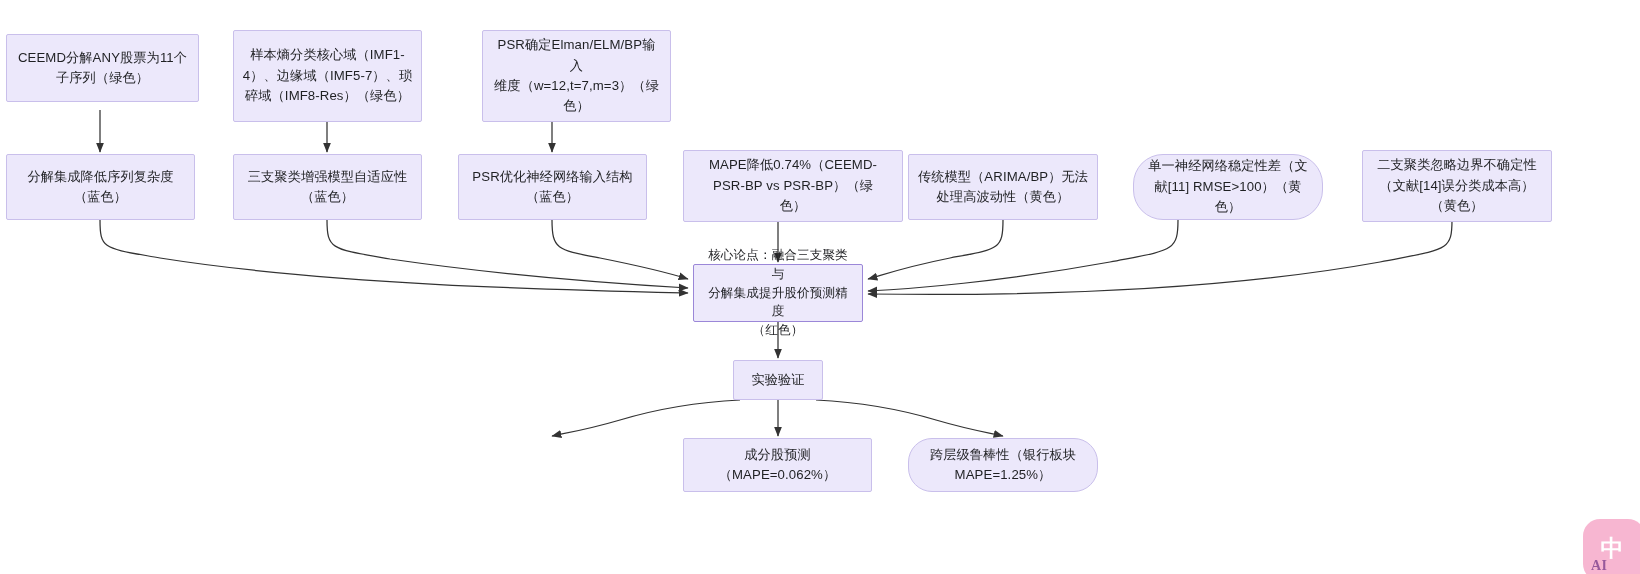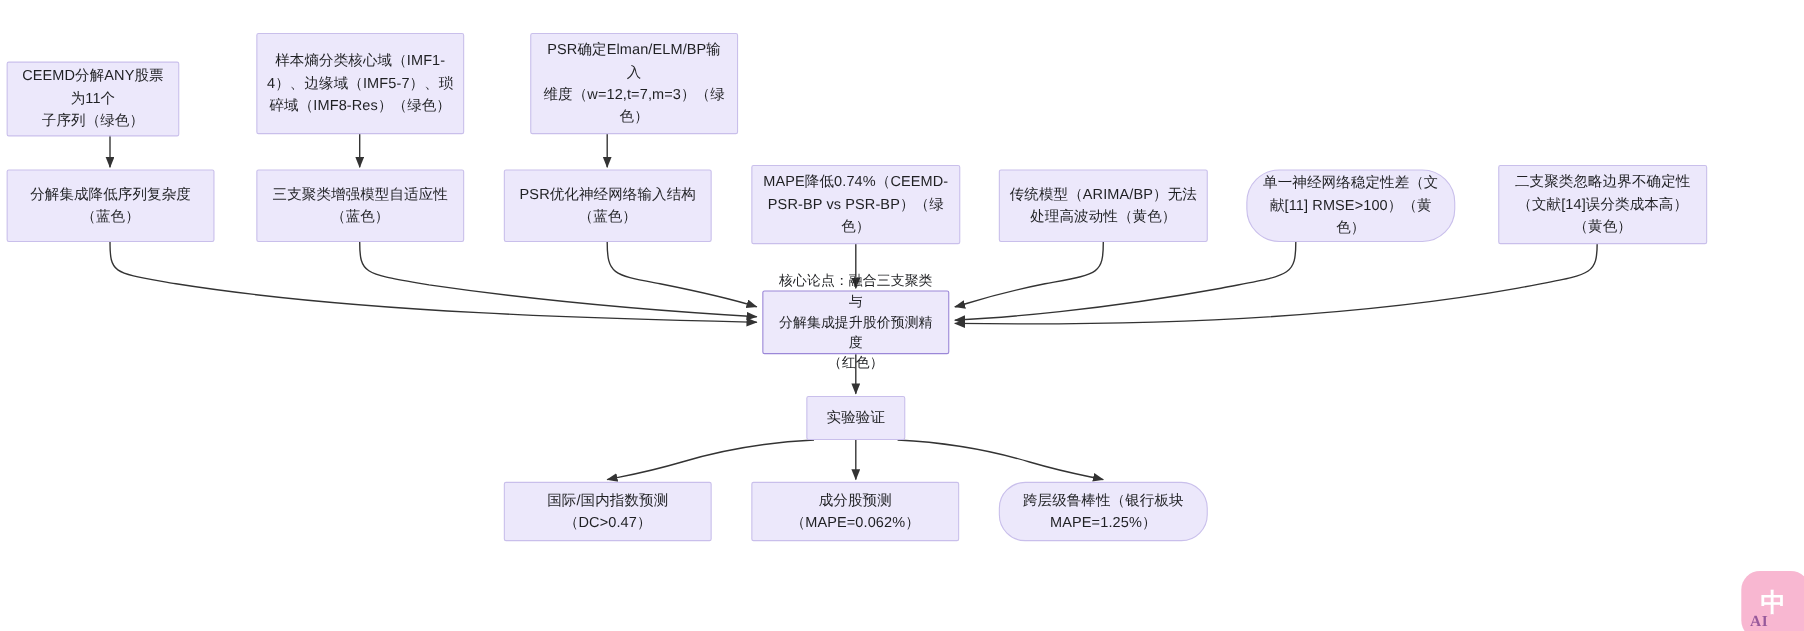--- a/index.html
+++ b/index.html
@@ -91,21 +91,21 @@
       <path d="M1452,220 C1452,252 1446,249 1380,262 C1180,298 940,295 868,294"></path>
 
       <path d="M778,322 L778,358"></path>
 
       <path d="M740,400 C700,402 660,408 620,420 C586,430 566,433 552,436"></path>
       <path d="M778,400 L778,436"></path>
       <path d="M816,400 C856,402 896,408 936,420 C970,430 990,433 1003,436"></path>
     </g>
   </svg>
 
-  <div class="node" style="left:6px;top:56px;width:157px;height:68px;">
+  <div class="node" style="left:6px;top:34px;width:193px;height:68px;">
     <span>CEEMD分解ANY股票为11个
 子序列（绿色）</span>
   </div>
 
   <div class="node" style="left:233px;top:30px;width:189px;height:92px;">
     <span>样本熵分类核心域（IMF1-
 4）、边缘域（IMF5-7）、琐
 碎域（IMF8-Res）（绿色）</span>
   </div>
 
@@ -123,21 +123,21 @@
   <div class="node" style="left:233px;top:154px;width:189px;height:66px;">
     <span>三支聚类增强模型自适应性
 （蓝色）</span>
   </div>
 
   <div class="node" style="left:458px;top:154px;width:189px;height:66px;">
     <span>PSR优化神经网络输入结构
 （蓝色）</span>
   </div>
 
-  <div class="node" style="left:683px;top:150px;width:190px;height:72px;">
+  <div class="node" style="left:683px;top:150px;width:220px;height:72px;">
     <span>MAPE降低0.74%（CEEMD-
 PSR-BP vs PSR-BP）（绿
 色）</span>
   </div>
 
   <div class="node" style="left:908px;top:154px;width:190px;height:66px;">
     <span>传统模型（ARIMA/BP）无法
 处理高波动性（黄色）</span>
   </div>
 
@@ -155,24 +155,20 @@
   <div class="node core" style="left:693px;top:264px;width:170px;height:58px;font-size:12.6px;line-height:1.5;">
     <span>核心论点：融合三支聚类与
 分解集成提升股价预测精度
 （红色）</span>
   </div>
 
   <div class="node" style="left:733px;top:360px;width:90px;height:40px;">
     <span>实验验证</span>
   </div>
 
-  <div class="node" style="left:458px;top:438px;width:189px;height:54px;">
-    <span>国际/国内指数预测
-（DC&gt;0.47）</span>
-  </div>
 
   <div class="node" style="left:683px;top:438px;width:189px;height:54px;">
     <span>成分股预测
 （MAPE=0.062%）</span>
   </div>
 
   <div class="node" style="left:908px;top:438px;width:190px;height:54px;border-radius:24px;">
     <span>跨层级鲁棒性（银行板块
 MAPE=1.25%）</span>
   </div>

